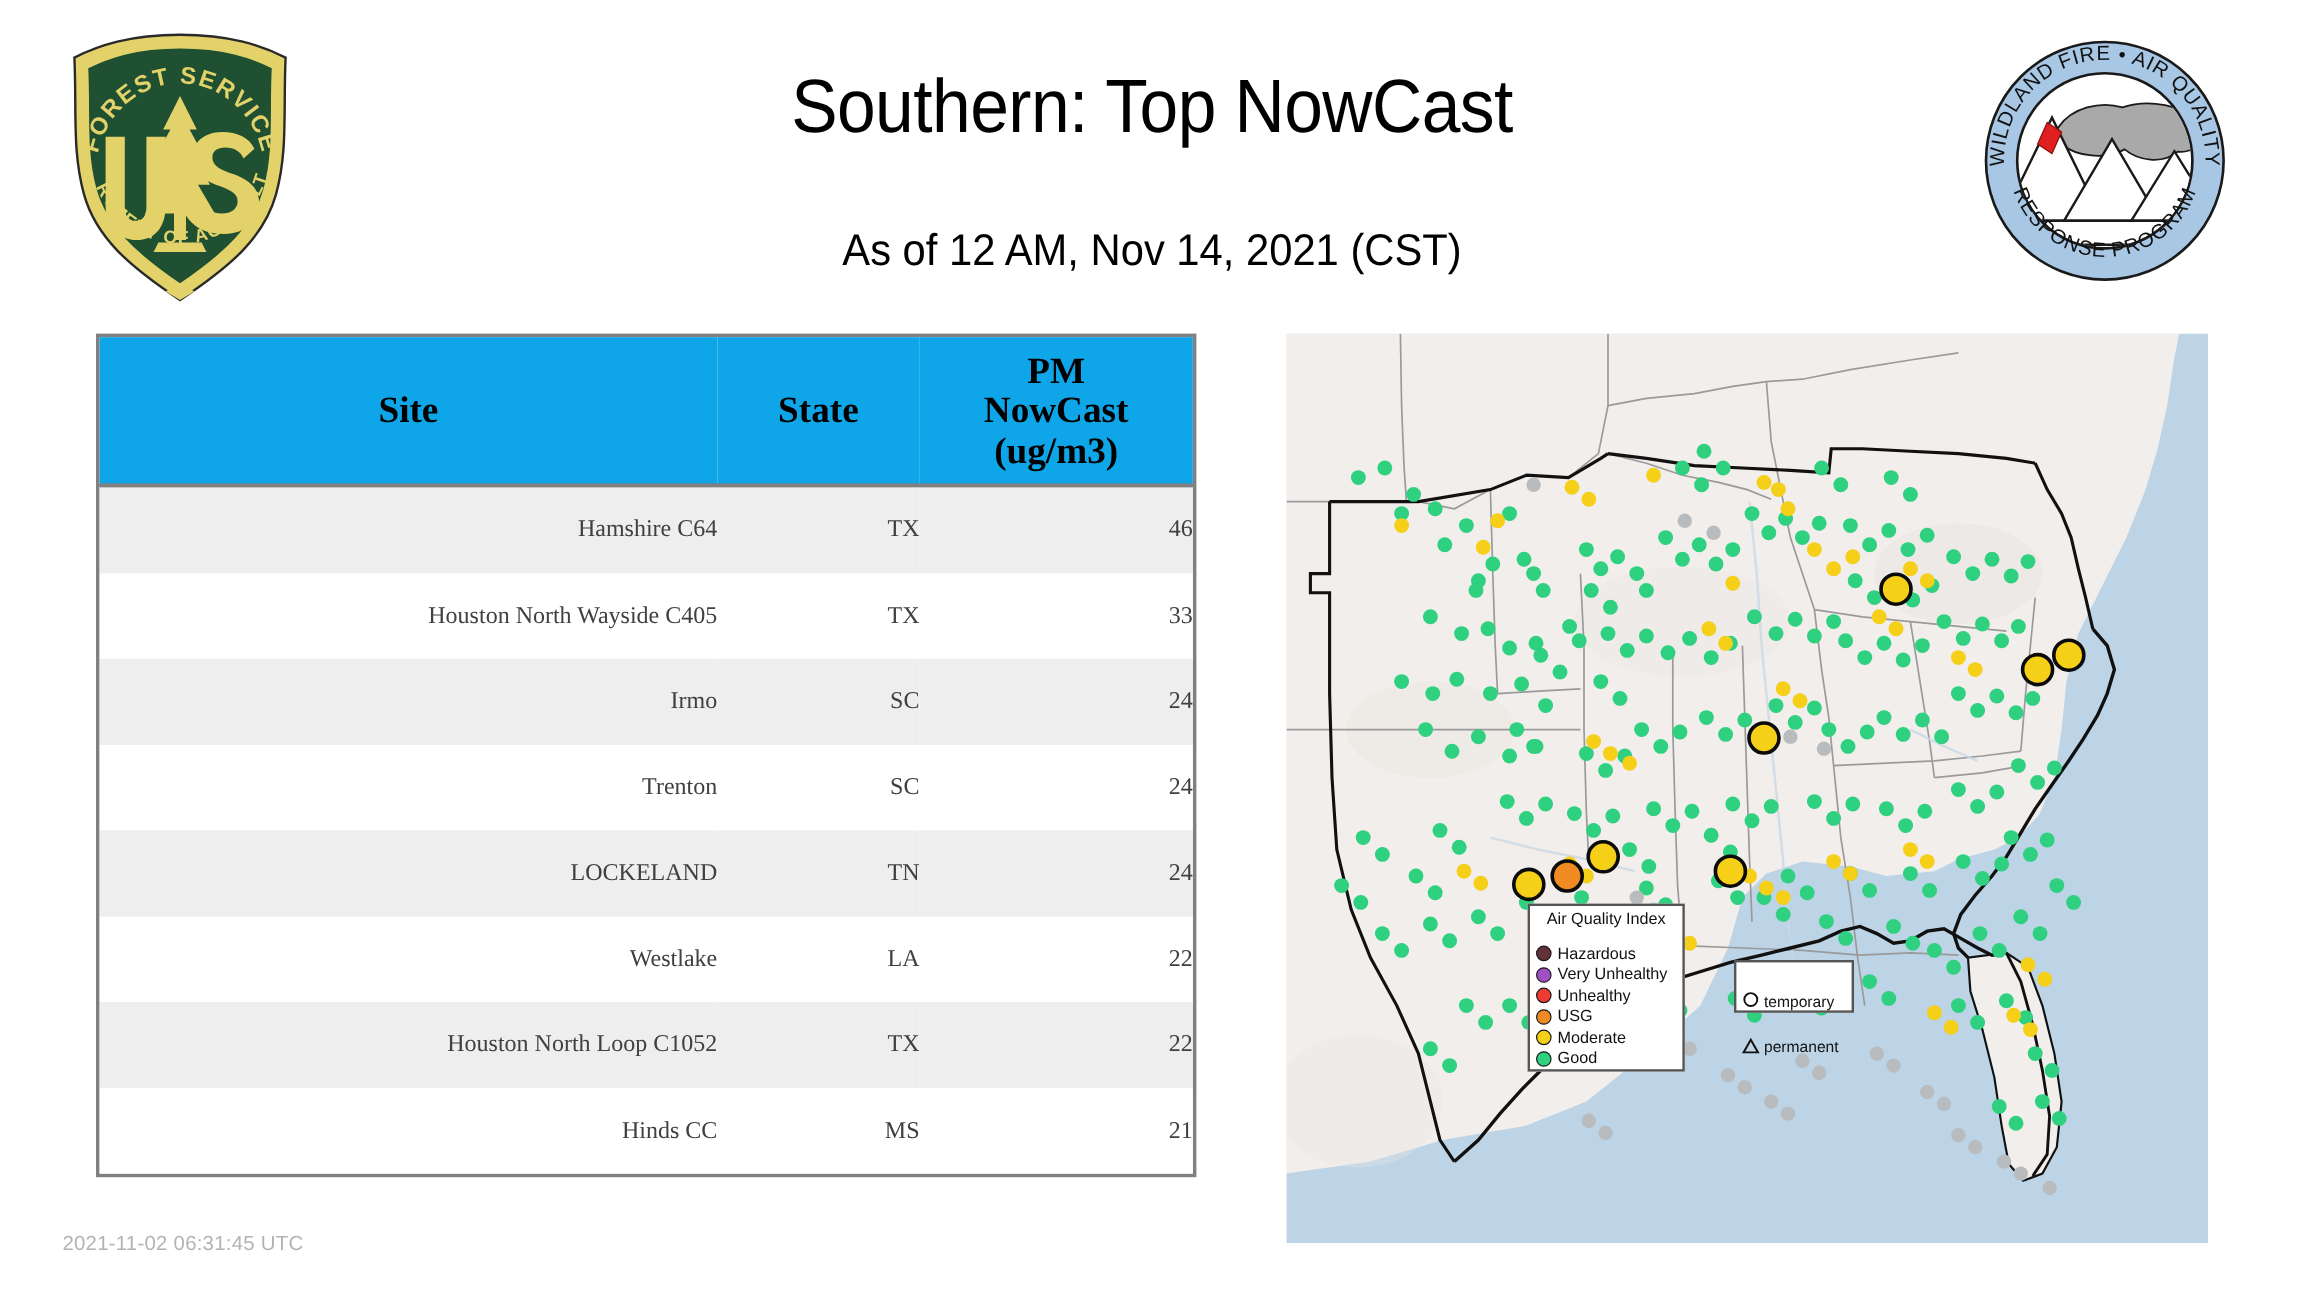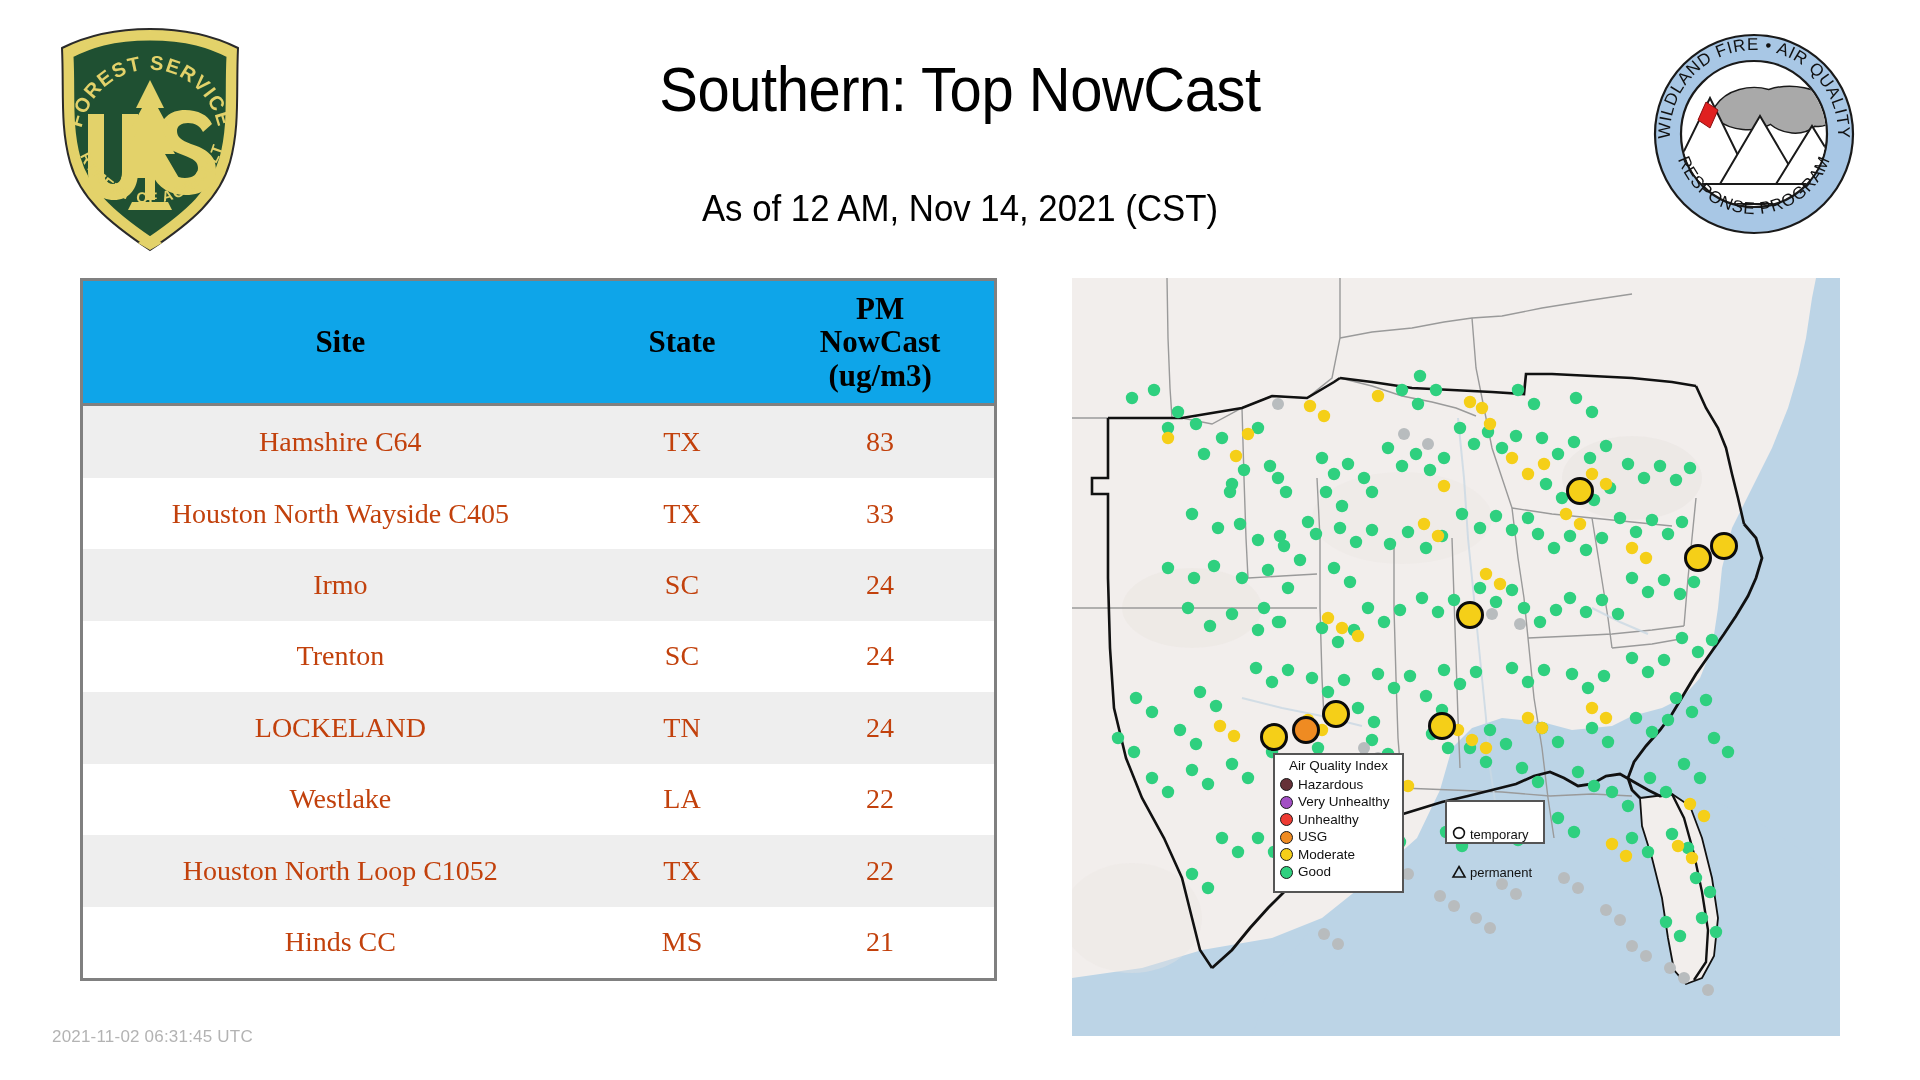--- a/index.html
+++ b/index.html
@@ -88,23 +88,23 @@
     font-size: 31px;
     color: #000000;
     text-align: center;
     vertical-align: middle;
     padding: 0;
     height: 122px;
     line-height: 1.08;
   }
   table.site-table td {
     font-family: "Liberation Serif", serif;
-    font-size: 28px;
-    color: #c2410c;
-    text-align: center;
+    font-size: 20px;
+    color: #404040;
+    text-align: right;
     vertical-align: middle;
     padding: 0;
     height: 58px;
     border: none;
   }
   table.site-table tbody tr:nth-child(odd) td { background: #eeeeee; }
   table.site-table tbody tr:nth-child(even) td { background: #ffffff; }
   .col-site  { width: 56.5%; }
   .col-state { width: 18.5%; }
   .col-pm    { width: 25.0%; }
@@ -133,21 +133,21 @@
     top: 753px;
     width: 131px;
     height: 140px;
     padding: 4px 5px 0 5px;
   }
   #aqi-legend .legend-title {
     font-family: "Liberation Sans", sans-serif;
     font-size: 13.5px;
     color: #111111;
     text-align: center;
-    margin-bottom: 2px;
+    margin-bottom: 12px;
     line-height: 1.1;
   }
   .aqi-row {
     display: flex;
     align-items: center;
     height: 17.5px;
   }
   .aqi-swatch {
     width: 13px;
     height: 13px;
@@ -311,21 +311,21 @@
           <span>PM</span><br>
           <span>NowCast</span><br>
           <span>(ug/m3)</span>
         </th>
       </tr>
     </thead>
     <tbody id="table-body">
         <tr>
           <td>Hamshire C64</td>
           <td>TX</td>
-          <td>83</td>
+          <td>46</td>
         </tr>
         <tr>
           <td>Houston North Wayside C405</td>
           <td>TX</td>
           <td>33</td>
         </tr>
         <tr>
           <td>Irmo</td>
           <td>SC</td>
           <td>24</td>

